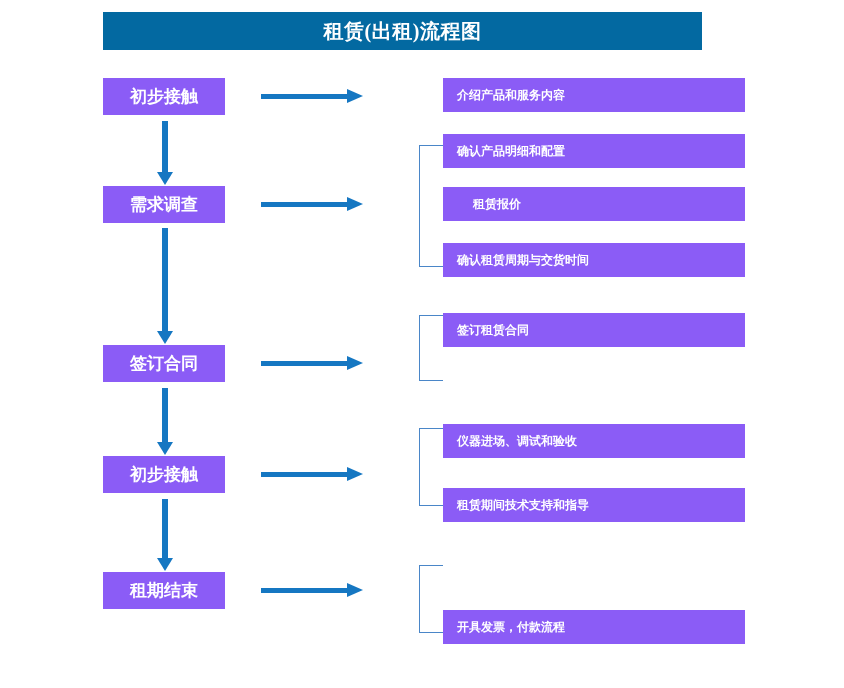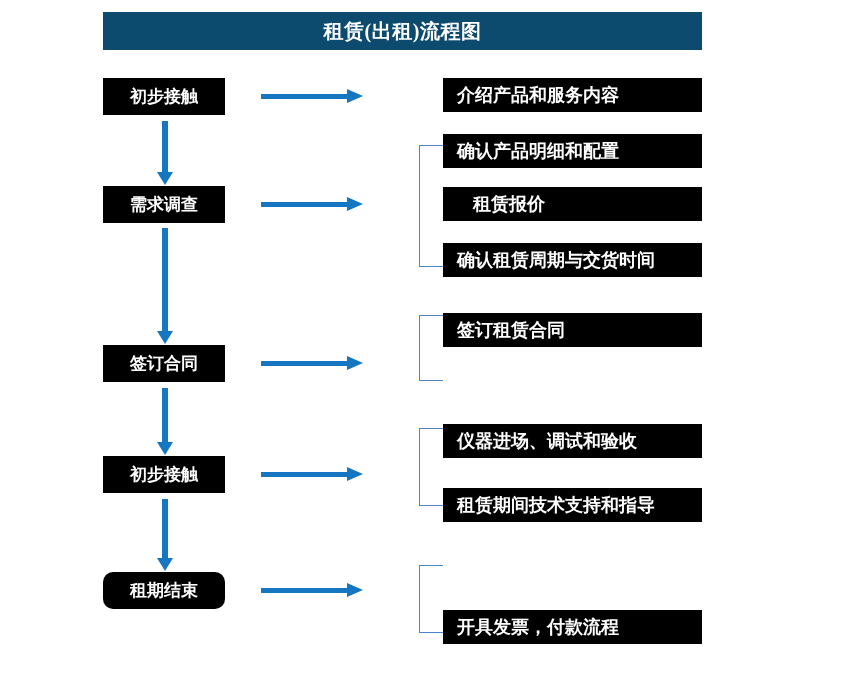--- a/index.html
+++ b/index.html
@@ -23,54 +23,54 @@
     height: 688px;
   }
 
   
   .title-banner {
     position: absolute;
     left: 103px;
     top: 12px;
     width: 599px;
     height: 38px;
-    background: #0c4a6e;
+    background: #0369a1;
     color: #ffffff;
     font-size: 20px;
     font-weight: bold;
     display: flex;
     align-items: center;
     justify-content: center;
     letter-spacing: 0.5px;
   }
 
   
   .node {
     position: absolute;
-    background: #000000;
+    background: #8b5cf6;
     color: #ffffff;
     font-weight: bold;
     display: flex;
     align-items: center;
     box-sizing: border-box;
   }
 
   .node.left {
     left: 103px;
     width: 122px;
     height: 37px;
     font-size: 17px;
     justify-content: center;
   }
 
   .node.right {
     left: 443px;
-    width: 259px;
+    width: 302px;
     height: 34px;
-    font-size: 18px;
+    font-size: 12px;
     justify-content: flex-start;
     padding-left: 14px;
   }
 
   
   .h-arrow {
     position: absolute;
     height: 14px;
     width: 102px;
     left: 261px;
@@ -136,21 +136,21 @@
   <div class="title-banner">租赁(出租)流程图</div>
 
   <div class="node left" style="top:78px;">初步接触</div>
 
   <div class="node left" style="top:186px;font-family:Liberation Serif, serif;">需求调查</div>
 
   <div class="node left" style="top:345px;">签订合同</div>
 
   <div class="node left" style="top:456px;">初步接触</div>
 
-  <div class="node left" style="top:572px;border-radius:10px;">租期结束</div>
+  <div class="node left" style="top:572px;">租期结束</div>
 
   <div class="v-arrow" style="top:121px; height:64px;">
     <div class="shaft" style="height:51px;"></div>
     <div class="head" style="top:51px;"></div>
   </div>
 
   <div class="v-arrow" style="top:228px; height:116px;">
     <div class="shaft" style="height:103px;"></div>
     <div class="head" style="top:103px;"></div>
   </div>

